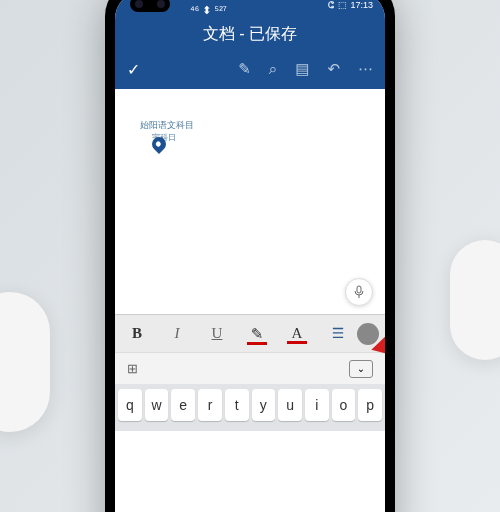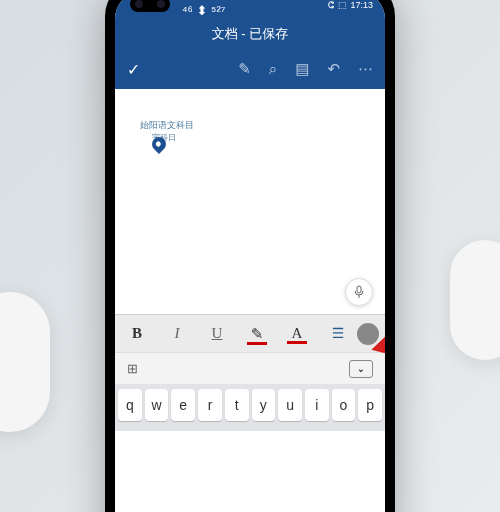--- a/index.html
+++ b/index.html
@@ -79,32 +79,32 @@
       display: flex;
       align-items: center;
       justify-content: flex-end;
       padding: 0 12px;
       font-size: 9px;
       color: #fff;
       gap: 4px;
     }
     .status-left {
       position: absolute;
-      left: 67px;
-      font-size: 13px;
+      left: 75px;
+      font-size: 11px;
       margin-top: 10px;
     }
     .app-header {
       height: 30px;
       background: #1d5091;
       display: flex;
       align-items: center;
       justify-content: center;
       color: #fff;
-      font-size: 13px;
+      font-size: 16px;
     }
     .toolbar {
       height: 40px;
       background: #1d5091;
       display: flex;
       align-items: center;
       padding: 0 12px;
       gap: 18px;
     }
     .toolbar-check {

